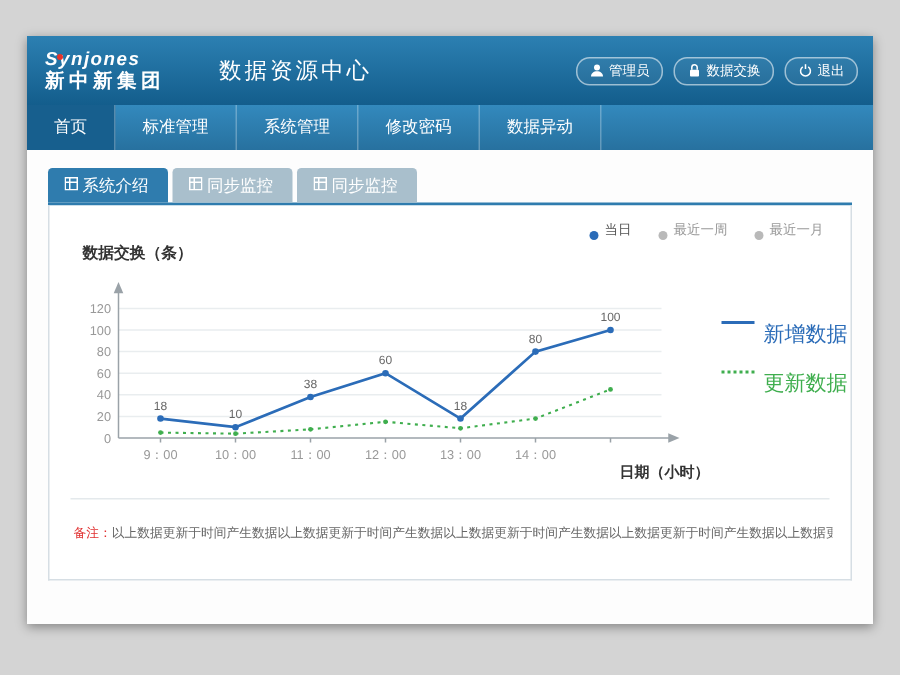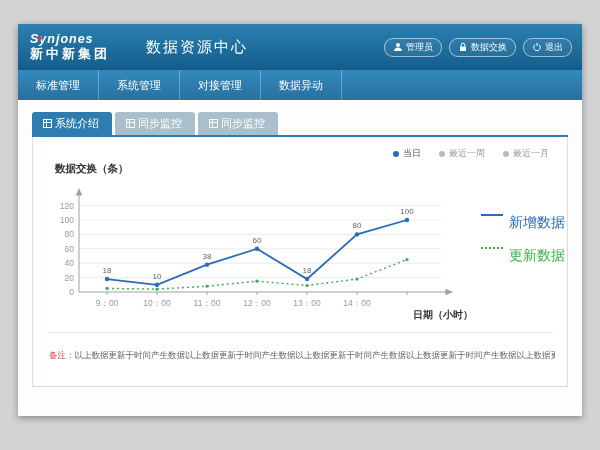--- a/index.html
+++ b/index.html
@@ -44,21 +44,21 @@
     display:flex; align-items:center; gap:3px; background:#a9bfcc; color:#fff;
     font-size:11px; padding:4px 13px 4px 11px; border-radius:3px 3px 0 0; cursor:pointer;
   }
   .tab.active { background:#2f7cae; }
   .panel {
     border:1px solid #d6dee4; border-top:none; background:#fff;
     height:250px; padding:8px 12px; overflow:hidden;
   }
   
   .periods { display:flex; justify-content:flex-end; gap:18px; font-size:9px; margin:2px 6px 2px 0; }
-  .pitem { display:flex; align-items:center; gap:4px; cursor:pointer; color:#999; }
+  .pitem { display:flex; align-items:flex-end; gap:4px; cursor:pointer; color:#999; }
   .pitem.active { color:#555; }
   .pdot { width:6px; height:6px; border-radius:50%; background:#b9b9b9; }
   .pdot.blue { background:#2b6cb8; }
   
   .ylabel { font-size:10.5px; font-weight:bold; color:#333; margin:2px 0 2px 10px; }
   .chart-row { display:flex; }
   #chart-svg { width:430px; height:148px; flex:none; }
   #chart-svg text { font-family:"Liberation Sans","DejaVu Sans",sans-serif; }
   #chart-svg .tick { font-size:8.5px; fill:#999; }
   #chart-svg .dlabel { font-size:8px; fill:#666; }
@@ -114,23 +114,24 @@
               <path d="M3.2 2.6a3.3 3.3 0 1 0 3.6 0" fill="none" stroke="#fff" stroke-width="1"></path>
               <line x1="5" y1="0.8" x2="5" y2="4" stroke="#fff" stroke-width="1"></line>
             </svg>
         </span>
         <span>退出</span>
       </button>
     </div>
   </header>
 
   <nav class="mainnav">
+    <div class="nav-item active">首页</div>
     <div class="nav-item">标准管理</div>
     <div class="nav-item">系统管理</div>
-    <div class="nav-item">对接管理</div>
+    <div class="nav-item">修改密码</div>
     <div class="nav-item">数据异动</div>
   </nav>
 
   <main class="content">
     <div class="tabs">
       <div class="tab active">
         <span>
           <svg width="9" height="9" viewBox="0 0 9 9">
               <rect x="0.5" y="0.5" width="8" height="8" fill="none" stroke="#fff"></rect>
               <line x1="0.5" y1="3.5" x2="8.5" y2="3.5" stroke="#fff"></line>

